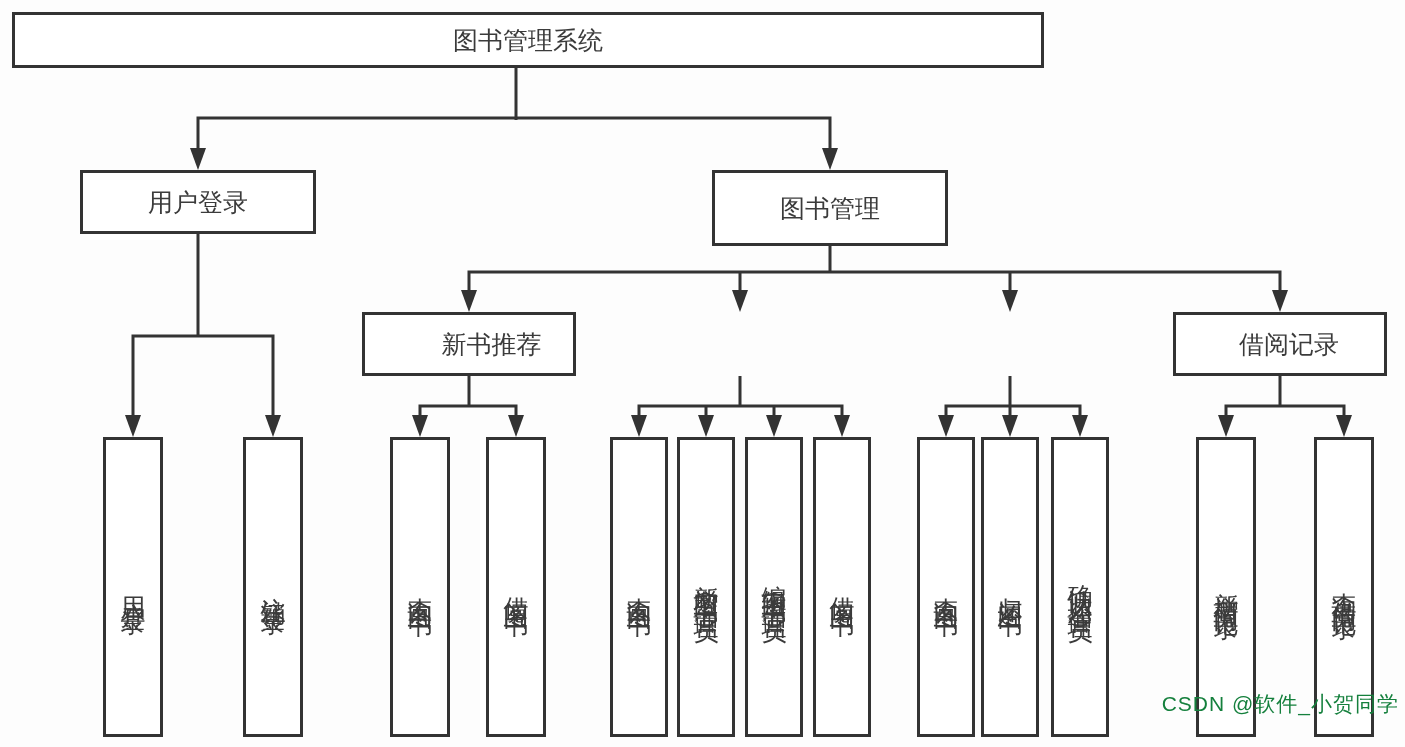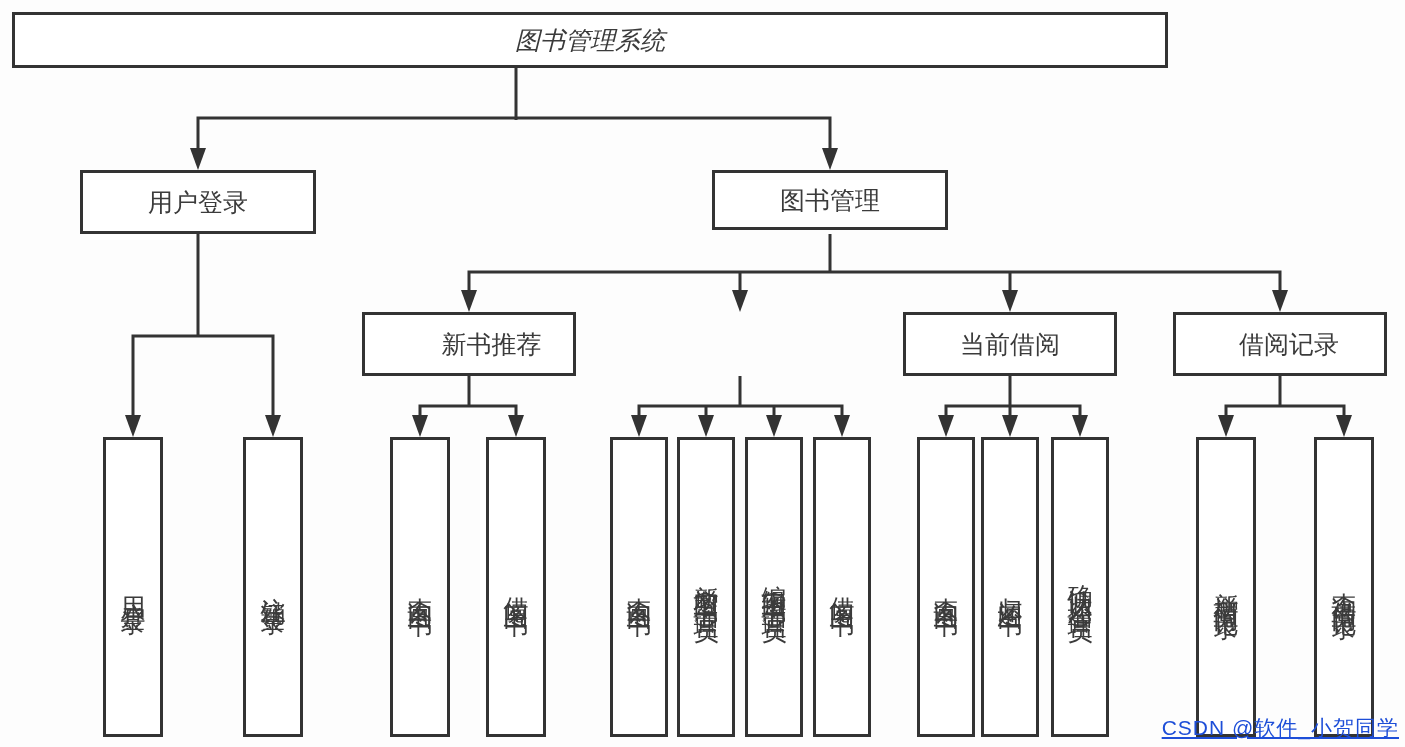--- a/index.html
+++ b/index.html
@@ -34,27 +34,26 @@
   .leaf {
     writing-mode: vertical-rl;
     text-orientation: mixed;
     letter-spacing: 5px;
     line-height: 1;
     white-space: normal;
   }
   .watermark {
     position: absolute;
     right: 6px;
-    top: 714px;
+    top: 690px;
     z-index: 9;
-    color: #1d4ed8;
+    color: #15803d;
     font-size: 21px;
     letter-spacing: 1px;
     z-index: 9;
-    text-decoration: underline;
   }
 </style>
 </head>
 <body>
 
 <div class="stage">
 
   <svg class="connectors" viewBox="0 0 1405 747" xmlns="http://www.w3.org/2000/svg" aria-hidden="true">
     <path fill="none" stroke="#333333" stroke-width="3" d="
       M516 68 V120
@@ -107,27 +106,26 @@
     <polygon fill="#333333" points="698,415 714,415 706,437"></polygon>
     <polygon fill="#333333" points="766,415 782,415 774,437"></polygon>
     <polygon fill="#333333" points="834,415 850,415 842,437"></polygon>
     <polygon fill="#333333" points="938,415 954,415 946,437"></polygon>
     <polygon fill="#333333" points="1002,415 1018,415 1010,437"></polygon>
     <polygon fill="#333333" points="1072,415 1088,415 1080,437"></polygon>
     <polygon fill="#333333" points="1218,415 1234,415 1226,437"></polygon>
     <polygon fill="#333333" points="1336,415 1352,415 1344,437"></polygon>
   </svg>
 
-  <div class="node" style="left:12px; top:12px; width:1156px; height:56px;font-style:italic;">图书管理系统</div>
+  <div class="node" style="left:12px; top:12px; width:1032px; height:56px;">图书管理系统</div>
 
   <div class="node" style="left:80px; top:170px; width:236px; height:64px;">用户登录</div>
-  <div class="node" style="left:712px; top:170px; width:236px; height:60px;">图书管理</div>
+  <div class="node" style="left:712px; top:170px; width:236px; height:76px;">图书管理</div>
 
   <div class="node" style="left:362px; top:312px; width:214px; height:64px;padding-left:45px;">新书推荐</div>
-  <div class="node" style="left:903px; top:312px; width:214px; height:64px;">当前借阅</div>
   <div class="node" style="left:1173px; top:312px; width:214px; height:64px;padding-left:18px;">借阅记录</div>
 
   <div class="node leaf" style="left:103px; top:437px; width:60px; height:300px;">用户登录</div>
   <div class="node leaf" style="left:243px; top:437px; width:60px; height:300px;">注销登录</div>
 
   <div class="node leaf" style="left:390px; top:437px; width:60px; height:300px;">查询图书</div>
   <div class="node leaf" style="left:486px; top:437px; width:60px; height:300px;">借阅图书</div>
 
   <div class="node leaf" style="left:610px; top:437px; width:58px; height:300px;">查询图书</div>
   <div class="node leaf" style="left:677px; top:437px; width:58px; height:300px;">新增图书（管理员）</div>

